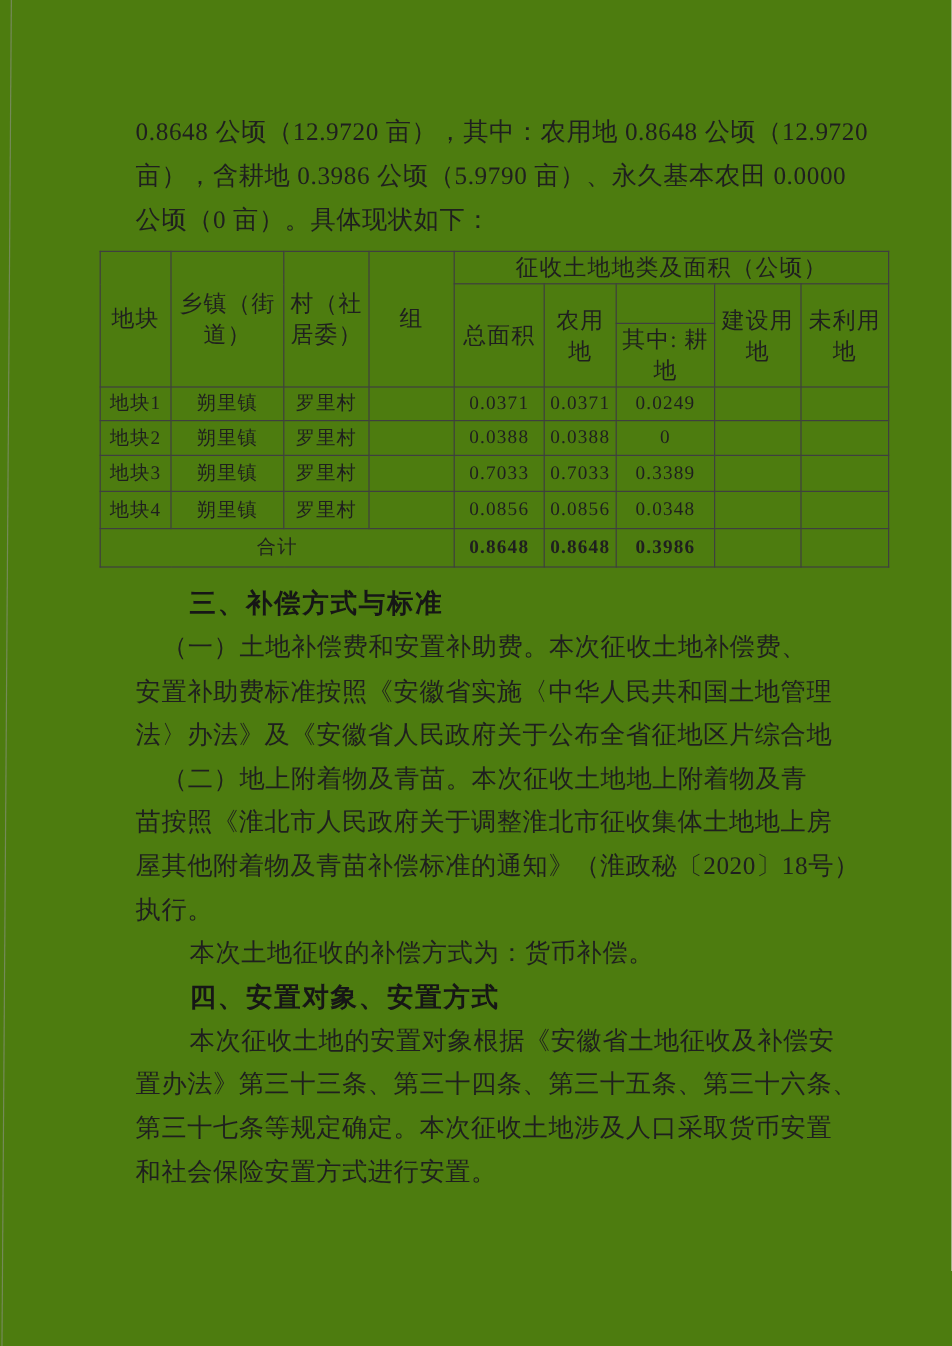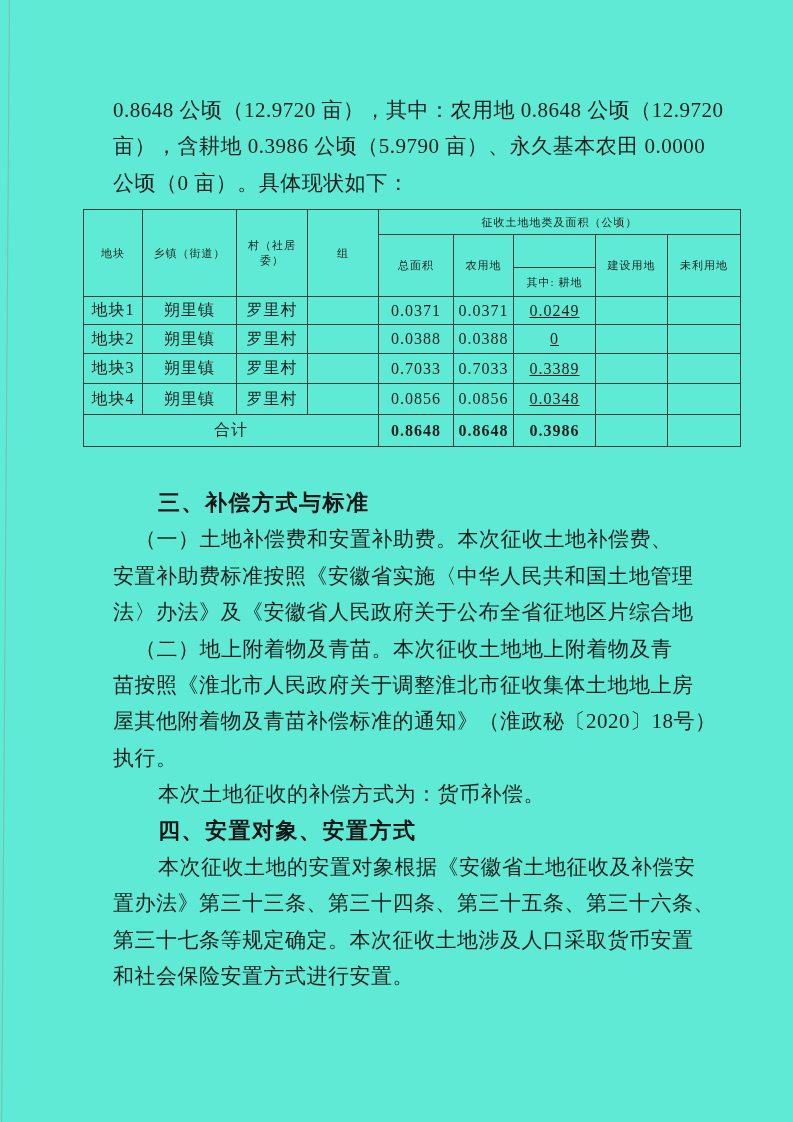--- a/index.html
+++ b/index.html
@@ -1,19 +1,19 @@
 <!DOCTYPE html>
 <html><head>
 <meta charset="utf-8">
 <style>
   html,body{margin:0;padding:0;background:#e8e8e8;}
   .page{
     position:relative;
     width:793px;height:1122px;
-    background:#5eead4;
+    background:#4d7c0f;
     overflow:hidden;
     font-family:"Liberation Serif","DejaVu Serif",serif;
     color:#1f1f1f;
   }
   
   .scan-artifact{
     position:absolute;left:9px;top:-5px;width:1px;height:1140px;
     background:rgba(150,150,150,.55);
     transform:rotate(.4deg);transform-origin:top left;
   }
@@ -25,29 +25,29 @@
   }
   
   table.land-table{
     position:absolute;left:83px;top:209px;width:657px;
     border-collapse:collapse;table-layout:fixed;
   }
   table.land-table th,table.land-table td{
     border:1px solid #3f3f3f;
     text-align:center;vertical-align:middle;
     padding:0;font-weight:normal;
-    font-size:11px;letter-spacing:1px;
+    font-size:19px;letter-spacing:1px;
     overflow:hidden;
   }
   table.land-table td{font-size:16px;}
   tr.h1{height:25px;} tr.h2{height:33px;} tr.h3{height:29px;}
   tr.r1{height:28px;} tr.r2{height:29px;} tr.r3{height:30px;margin-left:48px;} tr.r4{height:31px;}
   tr.totalrow{height:32px;margin-top:17px;}
   td.num{letter-spacing:.5px;}
-  td.low{vertical-align:bottom;padding-bottom:3px;text-decoration:underline;}
+  td.low{vertical-align:bottom;padding-bottom:3px;}
   tr.totalrow td.num{font-weight:bold;}
   td.sum-label{font-size:16px;letter-spacing:1px;}
   
   .bodytext{
     position:absolute;left:113px;top:485px;width:600px;
     font-size:21px;line-height:36.4px;letter-spacing:.5px;
     white-space:nowrap;
   }
   .bodytext .line{height:36.4px;}
   .intro .line{height:36.3px;}

